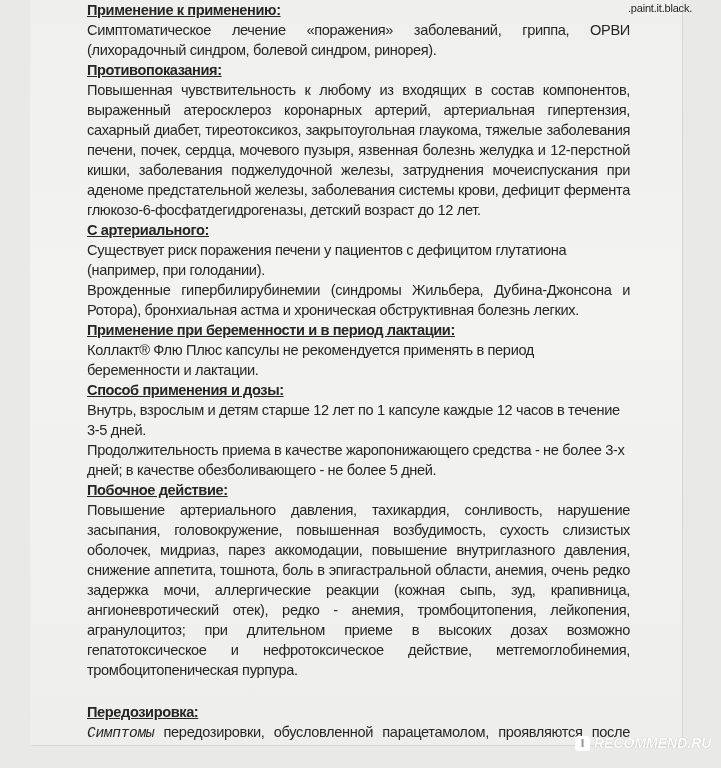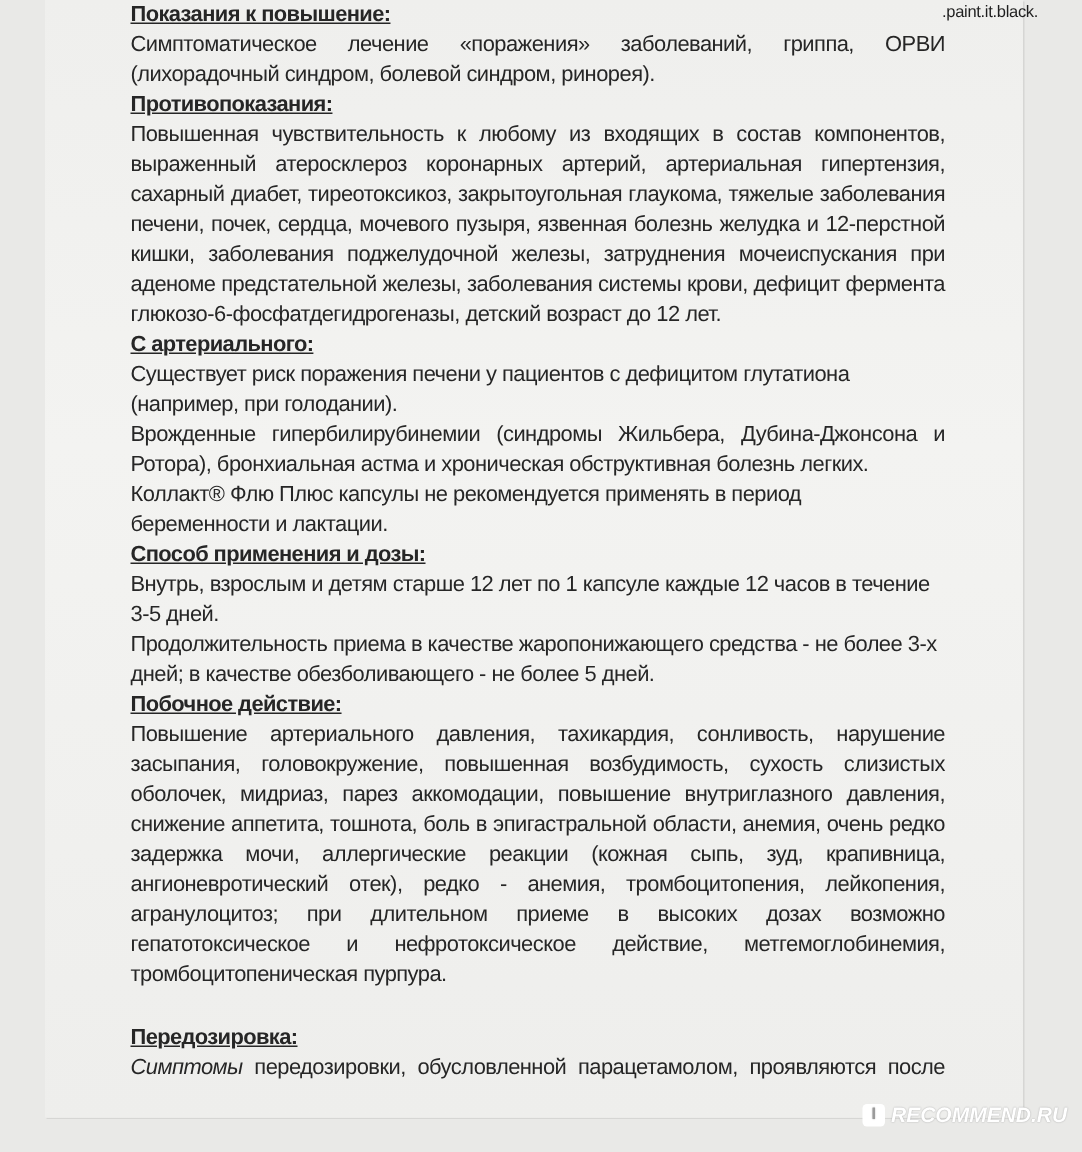--- a/index.html
+++ b/index.html
@@ -36,41 +36,42 @@
     position:absolute; left:575px; top:735px;
     display:flex; align-items:center; gap:4px;
     color:#ffffff; font-weight:bold; font-style:italic; font-size:14px;
     text-shadow:0 0 1px #9a9a9a;
   }
   .wm-icon {
     width:15px; height:15px; background:#ffffff; border-radius:3px;
     display:flex; align-items:center; justify-content:center;
     color:#9a9a9a; font-size:11px; font-style:normal;
   }
-  .italic { font-style:italic; }
+  .italic { font-style:italic;font-family:Liberation Mono, monospace; }
 </style>
 </head>
 <body>
 
 <div class="sheet"></div>
 
 <div class="watermark-top">.paint.it.black.</div>
 
 <div class="content">
 
-  <p class="h">Показания к повышение:</p>
+  <p class="h">Применение к применению:</p>
   <p class="p j">Симптоматическое лечение «поражения» заболеваний, гриппа, ОРВИ (лихорадочный синдром, болевой синдром, ринорея).</p>
 
   <p class="h">Противопоказания:</p>
   <p class="p j">Повышенная чувствительность к любому из входящих в состав компонентов, выраженный атеросклероз коронарных артерий, артериальная гипертензия, сахарный диабет, тиреотоксикоз, закрытоугольная глаукома, тяжелые заболевания печени, почек, сердца, мочевого пузыря, язвенная болезнь желудка и 12-перстной кишки, заболевания поджелудочной железы, затруднения мочеиспускания при аденоме предстательной железы, заболевания системы крови, дефицит фермента глюкозо-6-фосфатдегидрогеназы, детский возраст до 12 лет.</p>
 
   <p class="h">С артериального:</p>
   <p class="p">Существует риск поражения печени у пациентов с дефицитом глутатиона (например, при голодании).</p>
   <p class="p j">Врожденные гипербилирубинемии (синдромы Жильбера, Дубина-Джонсона и Ротора), бронхиальная астма и хроническая обструктивная болезнь легких.</p>
 
+  <p class="h">Применение при беременности и в период лактации:</p>
   <p class="p">Коллакт® Флю Плюс капсулы не рекомендуется применять в период беременности и лактации.</p>
 
   <p class="h">Способ применения и дозы:</p>
   <p class="p">Внутрь, взрослым и детям старше 12 лет по 1 капсуле каждые 12 часов в течение 3-5 дней.</p>
   <p class="p">Продолжительность приема в качестве жаропонижающего средства - не более 3-х дней; в качестве обезболивающего - не более 5 дней.</p>
 
   <p class="h">Побочное действие:</p>
   <p class="p j">Повышение артериального давления, тахикардия, сонливость, нарушение засыпания, головокружение, повышенная возбудимость, сухость слизистых оболочек, мидриаз, парез аккомодации, повышение внутриглазного давления, снижение аппетита, тошнота, боль в эпигастральной области, анемия, очень редко задержка мочи, аллергические реакции (кожная сыпь, зуд, крапивница, ангионевротический отек), редко - анемия, тромбоцитопения, лейкопения, агранулоцитоз; при длительном приеме в высоких дозах возможно гепатотоксическое и нефротоксическое действие, метгемоглобинемия, тромбоцитопеническая пурпура.</p>
 
   <div class="gap"></div>

